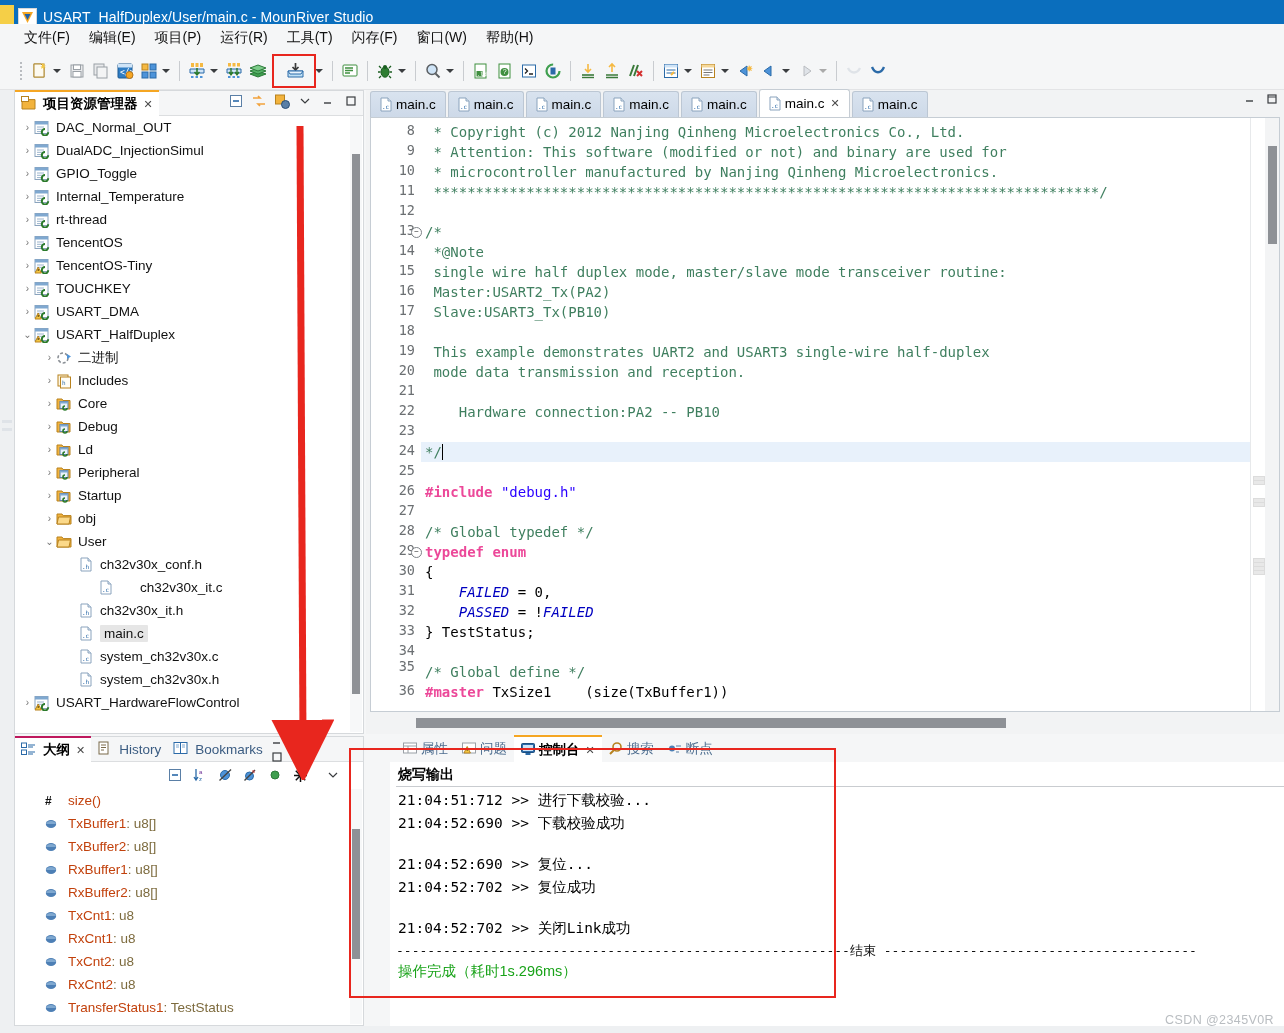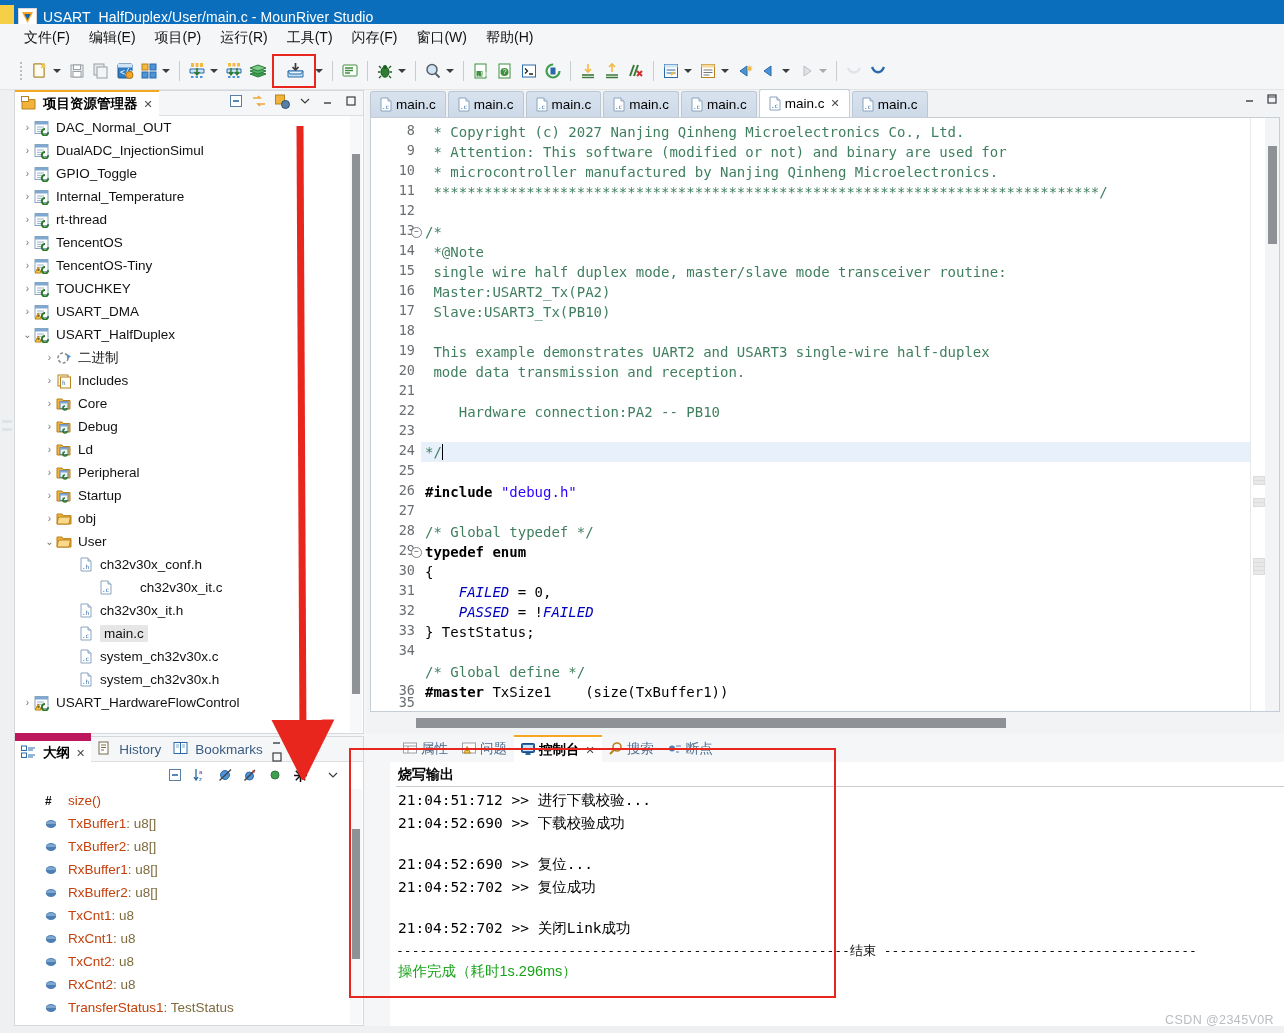--- a/index.html
+++ b/index.html
@@ -78,21 +78,21 @@
   #explorer .vthumb{position:absolute;left:2px;top:38px;width:8px;height:540px;background:#8e9196;}
 
   
   #outline{
     position:absolute;left:14px;top:736px;width:350px;height:290px;background:#fff;
     border:1px solid #d6d9dc;box-sizing:border-box;
   }
   #outline .panel-tabbar{height:24px;background:#f5f6f7;display:flex;align-items:center;
     border-bottom:1px solid #dcdee0;position:relative;}
   #outline .otab{display:flex;align-items:center;height:24px;padding:0 6px;font-size:13.5px;color:#3b5c82;}
-  #outline .otab.active{background:#fff;border-top:8px solid #be185d;color:#000;font-weight:bold;}
+  #outline .otab.active{background:#fff;border-top:2px solid #be185d;color:#000;font-weight:bold;}
   #outline .otools{height:26px;display:flex;align-items:center;justify-content:flex-end;
     padding-right:22px;gap:9px;background:#fff;border-bottom:1px solid #fff;}
   #outline .olist{position:absolute;left:0;top:52px;right:14px;bottom:0;overflow:hidden;}
   .orow{height:23px;display:flex;align-items:center;padding-left:30px;font-size:13.5px;white-space:nowrap;}
   .obullet{width:12px;height:12px;margin-right:11px;flex:none;}
   .oname{color:#c2410c;}
   .otype{color:#7d6b3e;}
   #outline .vscroll{position:absolute;right:1px;top:52px;width:12px;bottom:1px;background:#f7f8f9;}
   #outline .vthumb{position:absolute;left:2px;top:40px;width:8px;height:130px;background:#8e9196;}
 
@@ -118,21 +118,21 @@
     position:absolute;right:6px;width:44px;text-align:right;
     font-family:"DejaVu Sans Mono","Liberation Mono",monospace;font-size:13.5px;color:#6b6f72;
   }
   .fold{position:absolute;left:40px;width:9px;height:9px;border:1px solid #7d8287;
         background:#fff;border-radius:50%;font-size:8px;line-height:8px;text-align:center;color:#333;}
   .cl{
     position:absolute;left:4px;white-space:pre;
     font-family:"DejaVu Sans Mono","Liberation Mono",monospace;font-size:14px;line-height:20px;
   }
   .c-cm{color:#3f7f5f;}     
-  .c-kw{color:#000000;font-weight:bold;text-align:center;} 
+  .c-kw{color:#ec4899;font-weight:bold;text-align:center;} 
   .c-str{color:#2a00ff;}    
   .c-en{color:#0000c0;font-style:italic;}
   .curline{position:absolute;left:0;right:0;height:20px;background:#e8f1fb;}
   .caret-bar{position:absolute;width:1px;height:16px;background:#000;}
   #edbody .ovruler{position:absolute;right:14px;top:0;width:14px;bottom:0;background:#fff;
                    border-left:1px solid #e7e9eb;}
   .ovmark{position:absolute;left:2px;width:10px;height:3px;background:#e8e8e8;border:1px solid #dcdcdc;}
   #edbody .edvscroll{position:absolute;right:0;top:0;width:14px;bottom:0;background:#f3f4f5;}
   #edbody .edvthumb{position:absolute;left:3px;top:28px;width:9px;height:98px;background:#8e9196;}
   #edhscrollwrap{position:absolute;left:4px;right:4px;bottom:2px;height:18px;background:#f2f3f4;}
@@ -1011,25 +1011,25 @@
         <div class="ln" style="top: 364px;">26</div>
         <div class="ln" style="top: 384px;">27</div>
         <div class="ln" style="top: 404px;">28</div>
         <div class="ln" style="top: 424px;">29</div>
         <div class="fold" style="top: 429px;">−</div>
         <div class="ln" style="top: 444px;">30</div>
         <div class="ln" style="top: 464px;">31</div>
         <div class="ln" style="top: 484px;">32</div>
         <div class="ln" style="top: 504px;">33</div>
         <div class="ln" style="top: 524px;">34</div>
-        <div class="ln" style="top: 576px; text-align: right;">35</div>
+        <div class="ln" style="top: 540px; text-align: right;">35</div>
         <div class="ln" style="top: 564px;">36</div>
       </div>
     <div class="codearea" id="codearea">
-        <div class="cl" style="top: 4px;"><span class="c-cm"> * Copyright (c) 2027 Nanjing Qinheng Microelectronics Co., Ltd.</span></div>
+        <div class="cl" style="top: 4px;"><span class="c-cm"> * Copyright (c) 2012 Nanjing Qinheng Microelectronics Co., Ltd.</span></div>
         <div class="cl" style="top: 24px;"><span class="c-cm"> * Attention: This software (modified or not) and binary are used for</span></div>
         <div class="cl" style="top: 44px;"><span class="c-cm"> * microcontroller manufactured by Nanjing Qinheng Microelectronics.</span></div>
         <div class="cl" style="top: 64px;"><span class="c-cm"> *******************************************************************************/</span></div>
         <div class="cl" style="top: 84px;"><span class="c-cm"></span></div>
         <div class="cl" style="top: 104px;"><span class="c-cm">/*</span></div>
         <div class="cl" style="top: 124px;"><span class="c-cm"> *@Note</span></div>
         <div class="cl" style="top: 144px;"><span class="c-cm"> single wire half duplex mode, master/slave mode transceiver routine:</span></div>
         <div class="cl" style="top: 164px;"><span class="c-cm"> Master:USART2_Tx(PA2)</span></div>
         <div class="cl" style="top: 184px;"><span class="c-cm"> Slave:USART3_Tx(PB10)</span></div>
         <div class="cl" style="top: 204px;"><span class="c-cm"></span></div>

